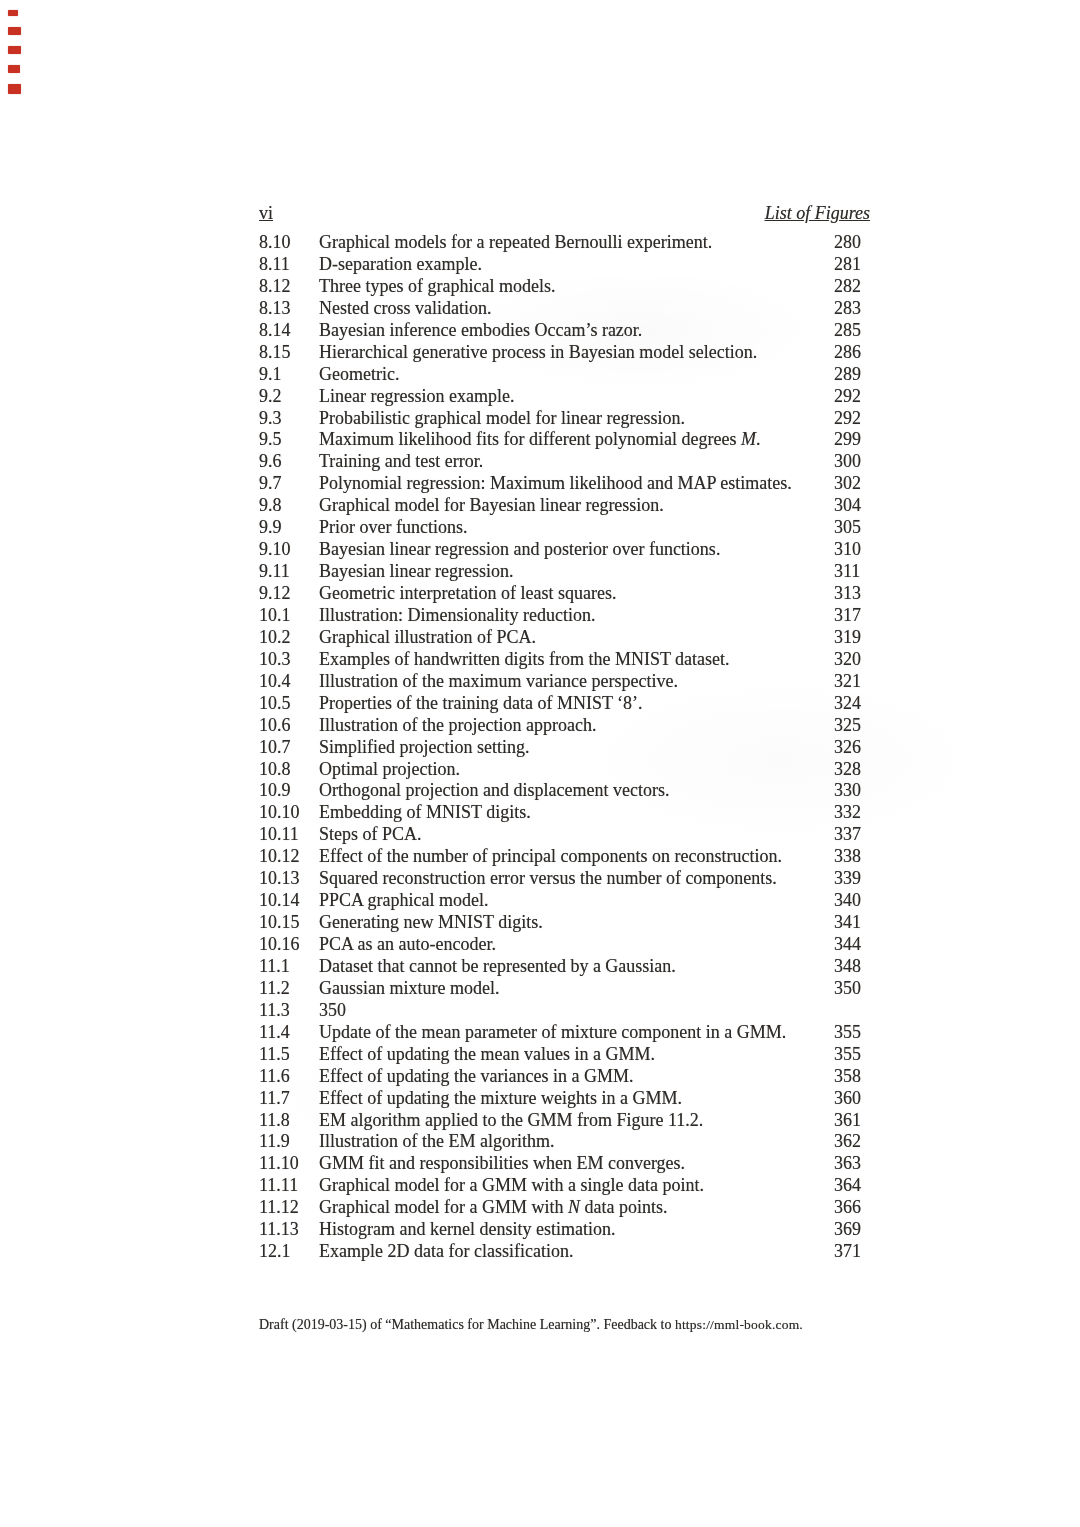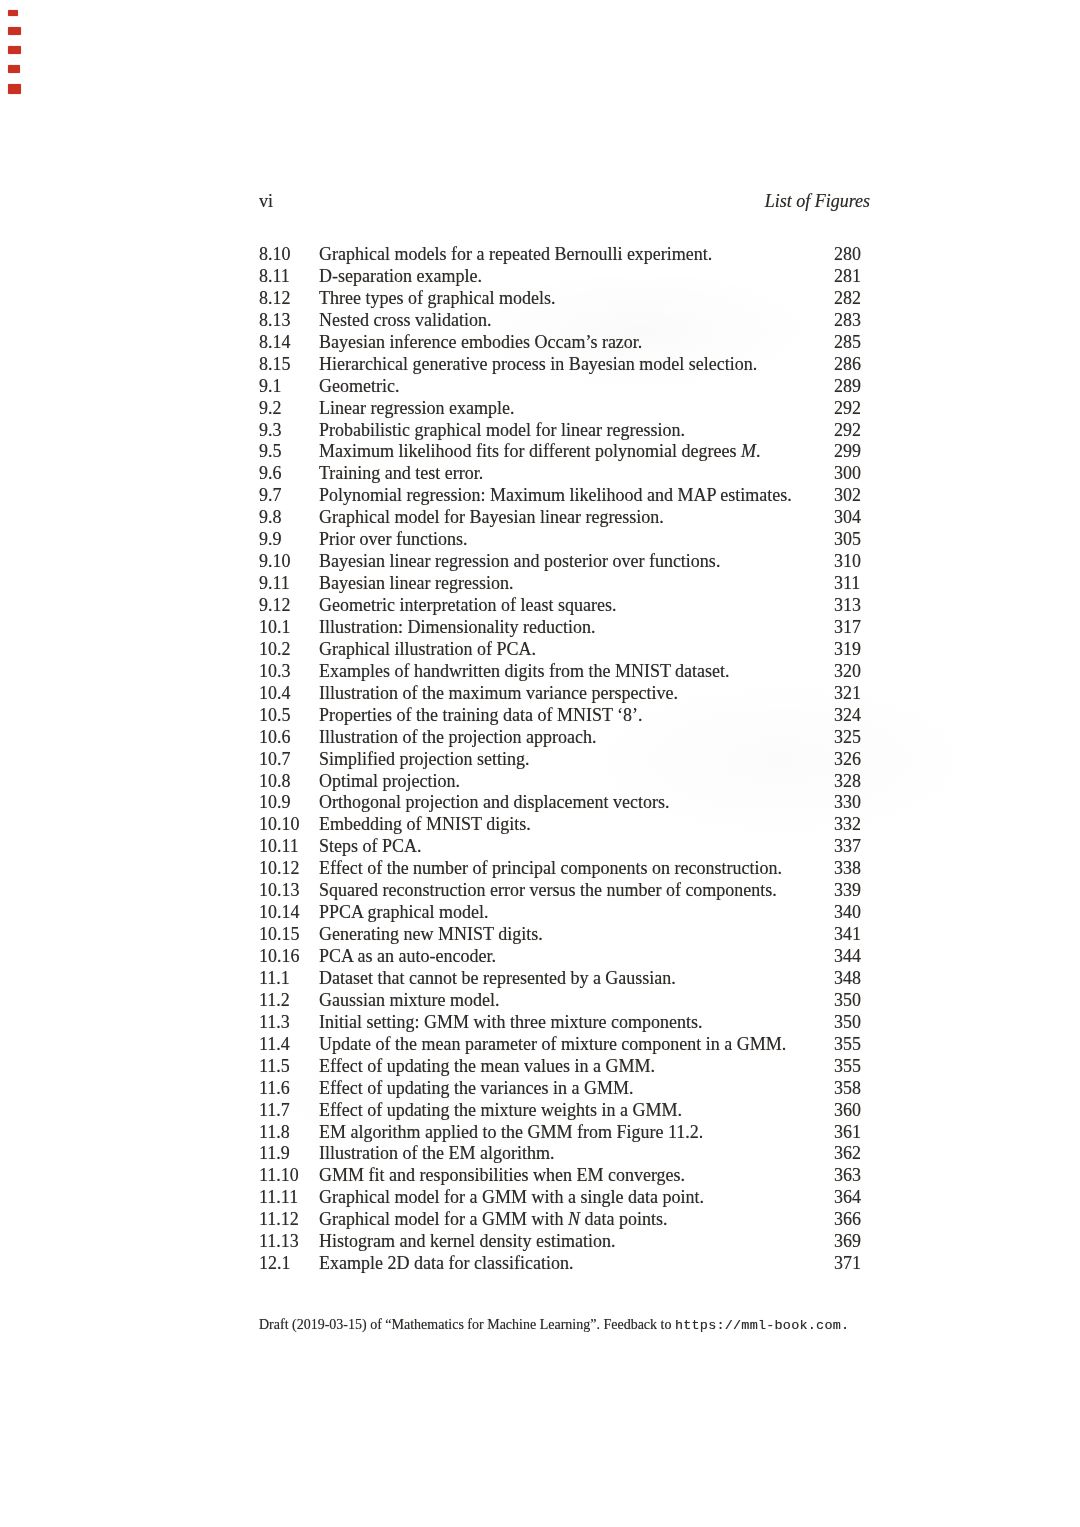--- a/index.html
+++ b/index.html
@@ -33,49 +33,49 @@
     box-shadow: 0 0 1px rgba(160,20,10,0.6);
   }
   .d1 { width: 10px; height: 6px; }
   .d2 { width: 13px; height: 8px; }
   .d3 { width: 13px; height: 8px; }
   .d4 { width: 12px; height: 8px; }
   .d5 { width: 13px; height: 10px; }
 
   #running-head {
     position: absolute;
-    left: 259px; right: 210px; top: 190px;
+    left: 259px; right: 210px; top: 202px;
     display: flex; justify-content: space-between; align-items: flex-start;
-    font-size: 18px; line-height: 22px;
+    font-size: 18px; line-height: 22px; text-decoration: underline;
   }
   #running-title { font-style: italic; }
 
   #figure-list {
     position: absolute;
     left: 259px; right: 212px; top: 232px;
     font-size: 18px;
   }
   .row {
     display: flex; align-items: baseline;
     line-height: 21.95px; height: 21.95px;
     white-space: nowrap;
   }
   .num  { flex: none; width: 44px; margin-right: 16px; }
-  .title{ flex: 1 1 auto; overflow: hidden; padding-right: 6px; margin-top: 12px; }
+  .title{ flex: 1 1 auto; overflow: hidden; padding-right: 6px; }
   .title em { font-style: italic; }
   .page { flex: none; min-width: 34px; text-align: left; }
 
   #page-footer {
     position: absolute;
     left: 259px; top: 1315px; width: 640px;
     font-size: 14px; line-height: 20px;
     white-space: nowrap;
   }
   #footer-url {
-    font-family: Liberation Mono, monospace;
+    font-family: Liberation Serif, serif;
     font-size: 13.5px;
     letter-spacing: 0.2px;
   }
 </style>
 </head>
 <body>
 
 <div id="page">
 
   <div id="scan-marks">
@@ -262,21 +262,20 @@
         <span class="title"><span>Dataset that cannot be represented by a Gaussian.</span></span>
         <span class="page">348</span>
       </div>
       <div class="row">
         <span class="num">11.2</span>
         <span class="title"><span>Gaussian mixture model.</span></span>
         <span class="page">350</span>
       </div>
       <div class="row">
         <span class="num">11.3</span>
-        <span class="title"><span>Initial setting: GMM with three mixture components.</span></span>
         <span class="page">350</span>
       </div>
       <div class="row">
         <span class="num">11.4</span>
         <span class="title"><span>Update of the mean parameter of mixture component in a GMM.</span></span>
         <span class="page">355</span>
       </div>
       <div class="row">
         <span class="num">11.5</span>
         <span class="title"><span>Effect of updating the mean values in a GMM.</span></span>

